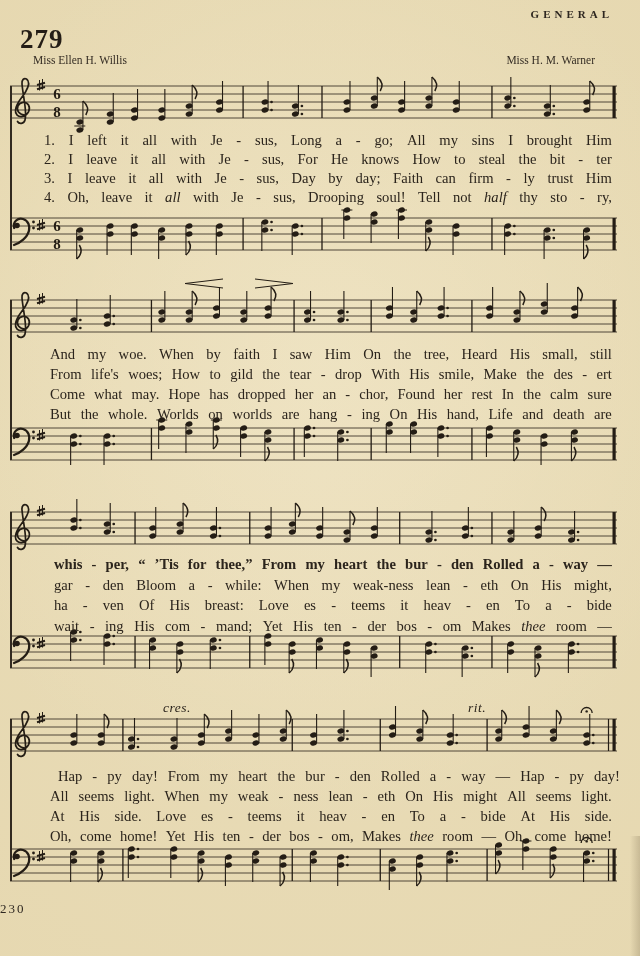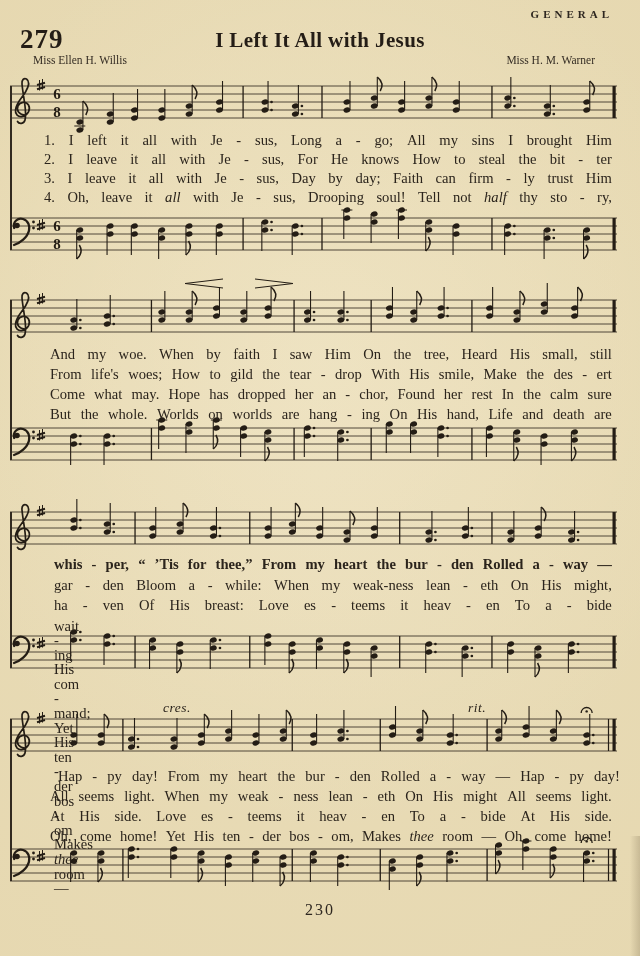--- a/index.html
+++ b/index.html
@@ -10,37 +10,36 @@
       radial-gradient(ellipse 120% 90% at 50% 38%, rgba(255,248,225,.25) 0%, rgba(0,0,0,0) 55%),
       radial-gradient(ellipse 140% 120% at 50% 50%, #e9dcb8 0%, #e6d8b0 62%, #dbcda2 100%);
     color:#29221a;
   }
   .general{position:absolute;top:8px;right:27px;font-size:11px;font-weight:bold;letter-spacing:4px;color:#2e2720;}
   .hymn-no{position:absolute;top:24px;left:20px;font-size:27px;font-weight:bold;letter-spacing:1px;color:#241d16;}
   .title{position:absolute;top:28px;left:0;width:100%;text-align:center;font-size:21px;font-weight:600;letter-spacing:.4px;color:#241d16;}
   .credit{position:absolute;top:54px;font-size:11.5px;color:#352d24;}
   .credit.left{left:33px;}
   .credit.right{right:45px;}
-  .pageno{position:absolute;top:901px;left:0;width:100%;text-align:center;font-size:16px;letter-spacing:2px;color:#2e2720;}
+  .pageno{position:absolute;top:901px;left:0;width:100%;text-align:left;font-size:13px;letter-spacing:2px;color:#2e2720;}
   .lyrics-line{position:absolute;display:flex;justify-content:space-between;align-items:baseline;
     font-size:14.6px;line-height:1;color:#2b241c;white-space:nowrap;}
   .lyrics-line i{font-style:italic;}
   .sysbar{position:absolute;width:1.6px;background:#322a20;}
   .dyn{position:absolute;font-size:13.5px;font-style:italic;color:#2b241c;letter-spacing:.5px;text-align:right;}
   svg{position:absolute;left:0;overflow:visible;}
   .corner-shadow{position:absolute;right:0;bottom:0;width:10px;height:120px;
     background:linear-gradient(to left, rgba(60,45,20,.18), rgba(0,0,0,0));}
 </style>
 </head>
 <body>
 
 <div class="page">
   <div class="general">GENERAL</div>
   <div class="hymn-no">279</div>
-  <div class="title">I Left It All with Jesus</div>
   <div class="credit left">Miss Ellen H. Willis</div>
   <div class="credit right">Miss H. M. Warner</div>
   <div id="music-root">
       <svg width="640" height="78" viewBox="0 0 640 78" style="top: 64px;">
         <line x1="10" y1="22" x2="617" y2="22" stroke="#3e362b" stroke-width="0.9"></line>
         <line x1="10" y1="30" x2="617" y2="30" stroke="#3e362b" stroke-width="0.9"></line>
         <line x1="10" y1="38" x2="617" y2="38" stroke="#3e362b" stroke-width="0.9"></line>
         <line x1="10" y1="46" x2="617" y2="46" stroke="#3e362b" stroke-width="0.9"></line>
         <line x1="10" y1="54" x2="617" y2="54" stroke="#3e362b" stroke-width="0.9"></line>
         <g stroke="#241d15" fill="none" stroke-linecap="round">
@@ -953,21 +952,21 @@
         <span>teems</span>
         <span>it</span>
         <span>heav</span>
         <span>-</span>
         <span>en</span>
         <span>To</span>
         <span>a</span>
         <span>-</span>
         <span>bide</span>
       </div>
-      <div class="lyrics-line" style="left: 54px; width: 558px; top: 618.5px; flex-direction: column;">
+      <div class="lyrics-line" style="left: 54px; width: 558px; top: 618.5px;">
         <span>wait</span>
         <span>-</span>
         <span>ing</span>
         <span>His</span>
         <span>com</span>
         <span>-</span>
         <span>mand;</span>
         <span>Yet</span>
         <span>His</span>
         <span>ten</span>

